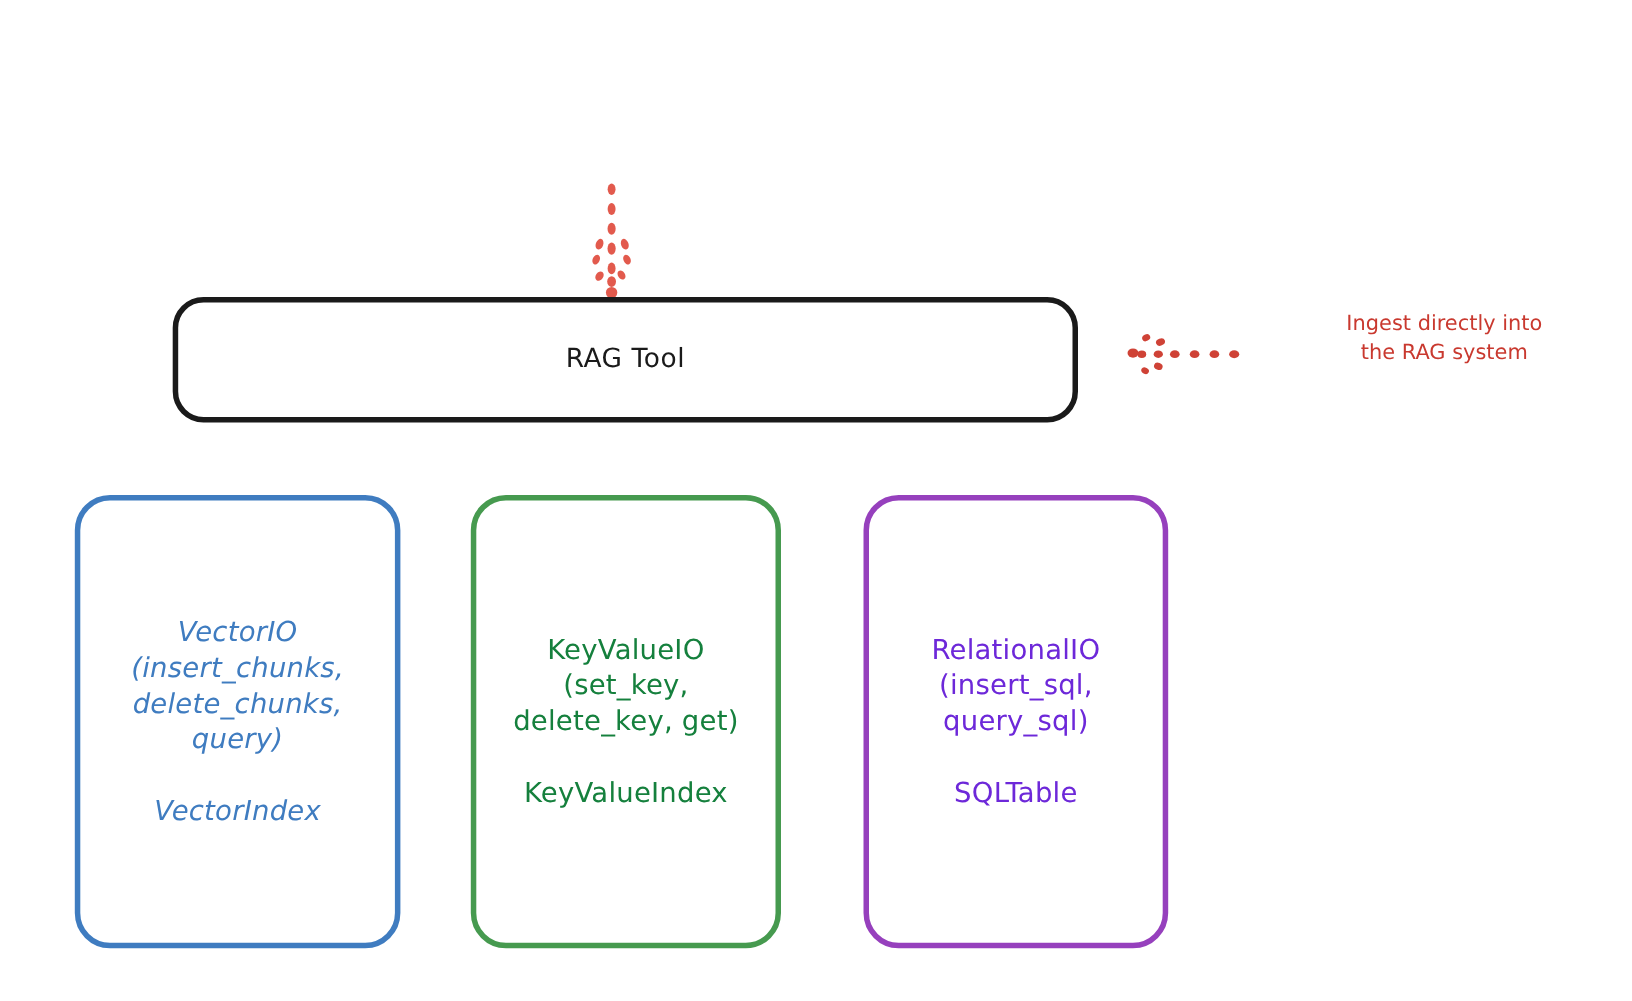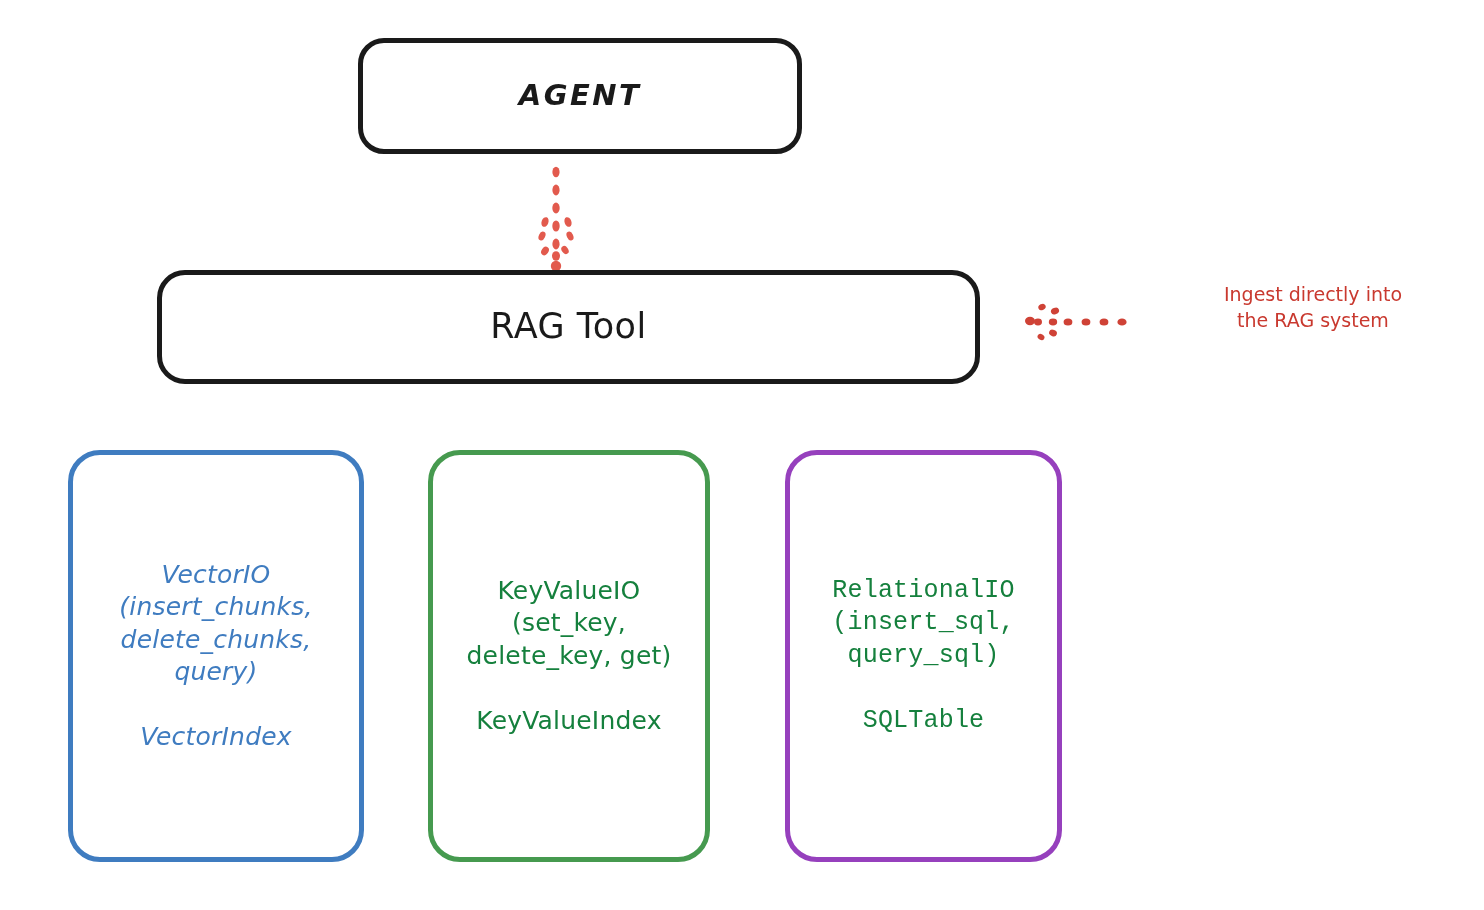--- a/index.html
+++ b/index.html
@@ -61,21 +61,21 @@
   
   #ragtool-node {
     left: 157px;
     top: 270px;
     width: 823px;
     height: 114px;
     border: 5px solid #1a1a1a;
     border-radius: 28px;
   }
   #ragtool-node .label {
-    font-size: 35px;
+    font-size: 24px;
     font-weight: 500;
     color: #1a1a1a;
     letter-spacing: 0.5px;
   }
 
   
   .store {
     border-width: 5px;
     border-style: solid;
     border-radius: 32px;
@@ -102,21 +102,21 @@
     width: 282px;
     border-color: #469a4f;
   }
   #keyvalueio-node .label { color: #15803d; }
 
   #relationalio-node {
     left: 785px;
     width: 277px;
     border-color: #9640bd;
   }
-  #relationalio-node .label { color: #15803d; font-family: Liberation Mono, monospace; }
+  #relationalio-node .label { color: #6d28d9; }
 
   
   #annotation-text {
     position: absolute;
     left: 1148px;
     top: 281px;
     width: 330px;
     color: #c9392f;
     font-size: 19px;
     font-weight: 500;
@@ -172,23 +172,20 @@
       <ellipse cx="1042" cy="307" rx="3.8" ry="3.0" fill="#cf4236" transform="rotate(-28 1042 307)"></ellipse>
 
       <ellipse cx="1053" cy="333" rx="4.0" ry="3.2" fill="#cf4236" transform="rotate(22 1053 333)"></ellipse>
       <ellipse cx="1041" cy="337" rx="3.6" ry="2.9" fill="#cf4236" transform="rotate(28 1041 337)"></ellipse>
 
       <ellipse cx="1038" cy="322" rx="4.0" ry="3.4" fill="#cf4236"></ellipse>
       <ellipse cx="1030" cy="321" rx="5.0" ry="4.2" fill="#cf4236"></ellipse>
     </g>
   </svg>
 
-  <div class="node" id="agent-node">
-    <span class="label">AGENT</span>
-  </div>
 
   <div class="node" id="ragtool-node">
     <span class="label">RAG Tool</span>
   </div>
 
   <div class="node store" id="vectorio-node">
     <span class="label">VectorIO
 (insert_chunks,
 delete_chunks,
 query)

